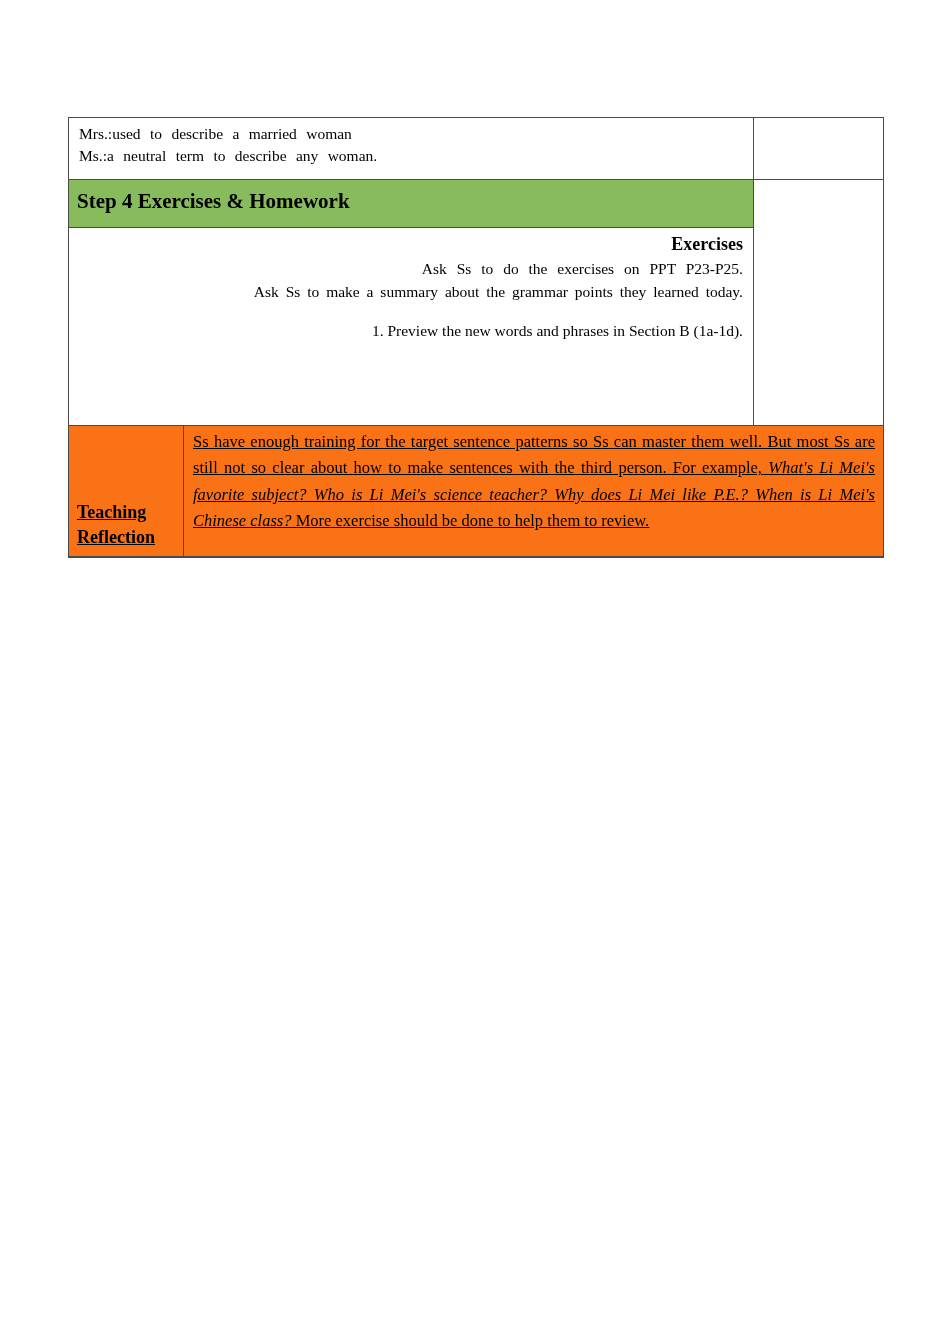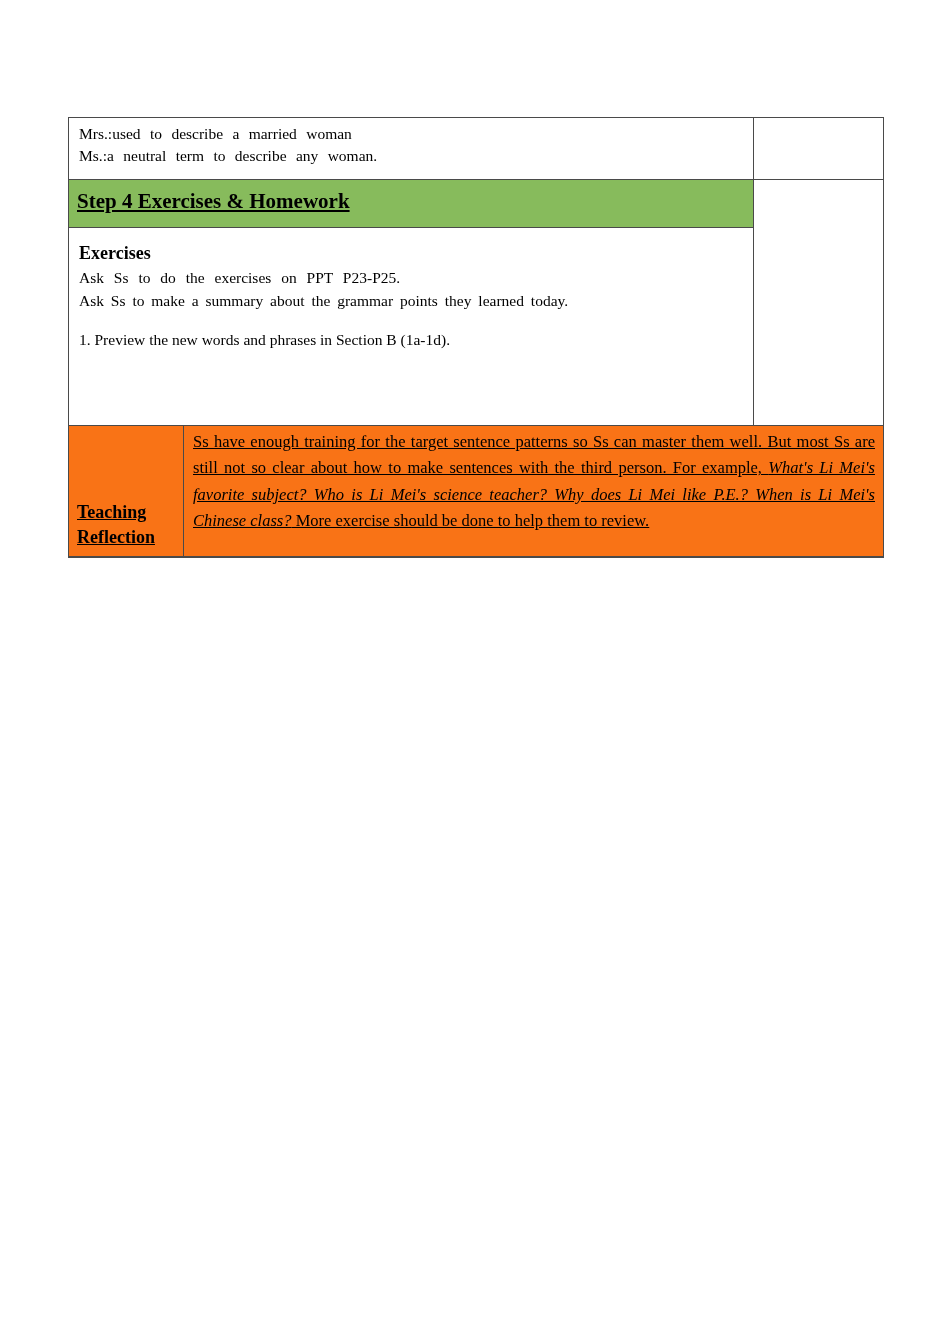--- a/index.html
+++ b/index.html
@@ -29,23 +29,23 @@
   .cell-mrs { height: 62px; padding: 5px 10px 0 10px; }
   .cell-mrs p { margin: 0; font-size: 15.5px; line-height: 22px; word-spacing: 5.5px; }
   .cell-side { height: 62px; }
 
   
   .row-mid { display: grid; grid-template-columns: 685px 130px; grid-template-rows: 48px 198px; }
   .cell-green {
     grid-column: 1; grid-row: 1;
     background: #87bb5c;
     padding: 8px 16px 0 8px;
-    font-weight: bold; font-size: 21px; line-height: 26px; text-decoration: underline;
+    font-weight: bold; font-size: 21px; line-height: 26px;
   }
-  .cell-exercises { grid-column: 1; grid-row: 2; padding: 11px 10px 0 10px; }
+  .cell-exercises { grid-column: 1; grid-row: 2; padding: 2px 10px 0 10px; text-align: right; }
   .cell-merged { grid-column: 2; grid-row: 1 / span 2; }
   .cell-exercises .h { margin: 2px 0 2px 0; font-weight: bold; font-size: 18px; line-height: 24px; }
   .cell-exercises .ln { margin: 0; font-size: 15.5px; line-height: 22.5px; }
   .ws1 { word-spacing: 6px; }
   .ws2 { word-spacing: 3px; }
   .hw { margin-top: 2px !important; }
   .item { margin-top: 17px !important; }
 
   
   .row-reflection { display: grid; grid-template-columns: 115px 700px; }

